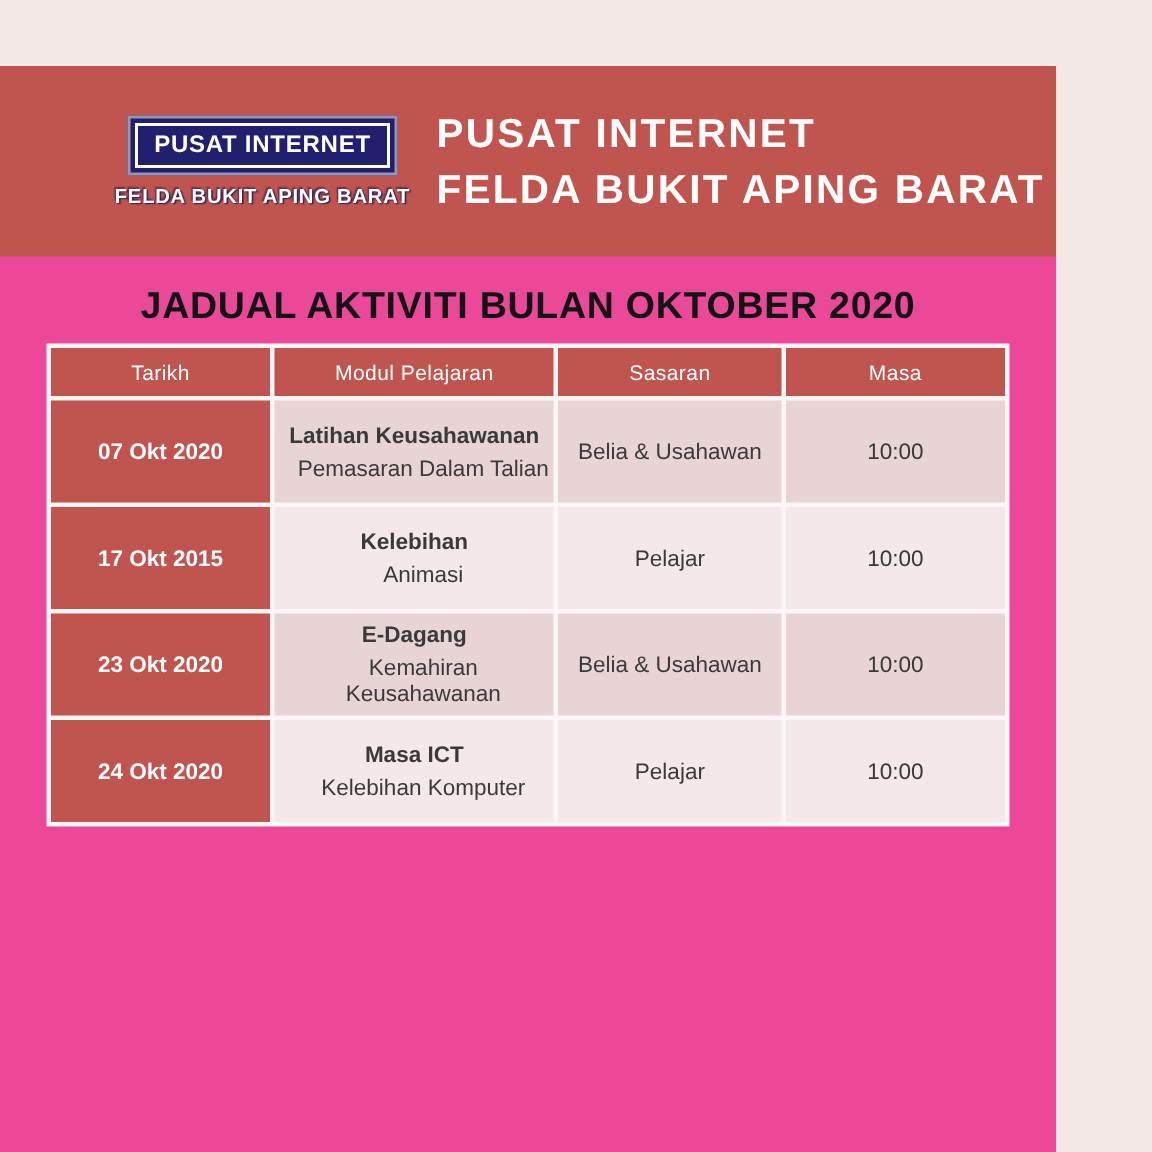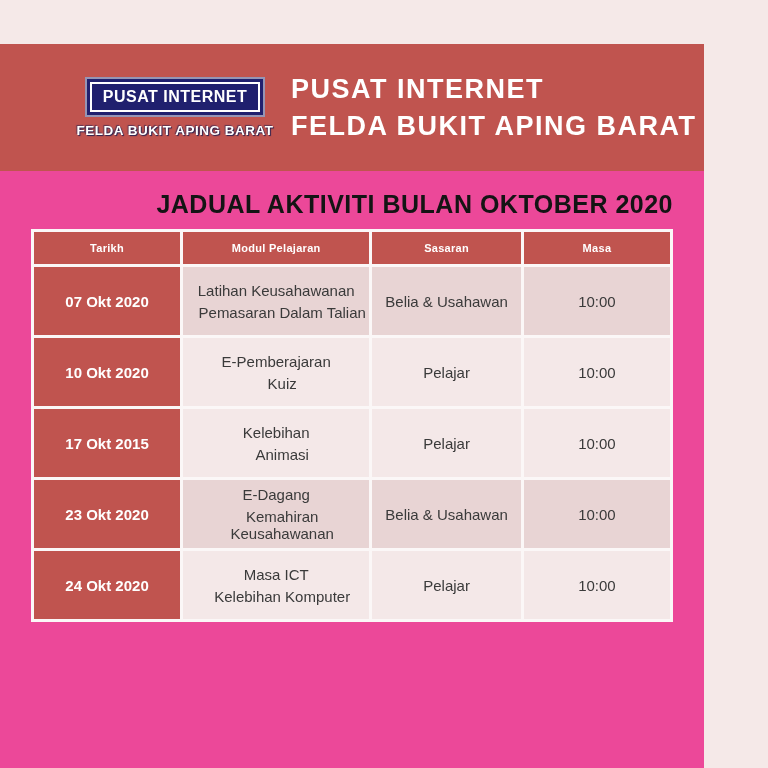--- a/index.html
+++ b/index.html
@@ -62,61 +62,61 @@
     color: #ffffff;
     font-weight: bold;
     font-size: 27px;
     letter-spacing: 1.5px;
     line-height: 1.35;
   }
 
   
   .main { padding: 0 31px; }
   .page-title {
-    text-align: right;
+    text-align: center;
     color: #141414;
     font-weight: bold;
     font-size: 25px;
     letter-spacing: 0.5px;
     margin: 19px 0 10px 0;
   }
   table.schedule {
     width: 100%;
     border-collapse: separate;
     border-spacing: 3px;
     background: #fbf7f7;
   }
   col.c-date   { width: 23.3%; }
   col.c-module { width: 29.7%; }
   col.c-target { width: 23.7%; }
   col.c-time   { width: 23.3%; }
   th {
     background: #c0544f;
     color: #ffffff;
-    font-weight: bold;
-    font-size: 11px;
+    font-weight: normal;
+    font-size: 14px;
     height: 30px;
     letter-spacing: 0.3px;
   }
   td {
     text-align: center;
     vertical-align: middle;
     font-size: 15px;
     color: #3a3a3a;
     height: 66px;
   }
   td.date-cell {
     background: #c0544f;
     color: #ffffff;
     font-weight: bold;
     font-size: 15px;
   }
   tr.odd td:not(.date-cell)  { background: #e8d4d4; }
   tr.even td:not(.date-cell) { background: #f4e8e8; }
-  .module-title { display: block; font-weight: normal; margin-bottom: 5px; }
+  .module-title { display: block; font-weight: bold; margin-bottom: 5px; }
   .module-sub   { display: block; padding-left: 12px; }
 
   
   .bottom-band {
     position: absolute;
     left: 0; bottom: 0;
     width: 100%;
     height: 31px;
     background: #c0544f;
   }
@@ -161,29 +161,20 @@
         <tr class="odd">
           <td class="date-cell">07 Okt 2020</td>
           <td>
             <span class="module-title">Latihan Keusahawanan</span>
             <span class="module-sub">Pemasaran Dalam Talian</span>
           </td>
           <td>Belia &amp; Usahawan</td>
           <td>10:00</td>
         </tr>
         <tr class="even">
-          <td class="date-cell">10 Okt 2020</td>
-          <td>
-            <span class="module-title">E-Pemberajaran</span>
-            <span class="module-sub">Kuiz</span>
-          </td>
-          <td>Pelajar</td>
-          <td>10:00</td>
-        </tr>
-        <tr class="even">
           <td class="date-cell">17 Okt 2015</td>
           <td>
             <span class="module-title">Kelebihan</span>
             <span class="module-sub">Animasi</span>
           </td>
           <td>Pelajar</td>
           <td>10:00</td>
         </tr>
         <tr class="odd">
           <td class="date-cell">23 Okt 2020</td>

